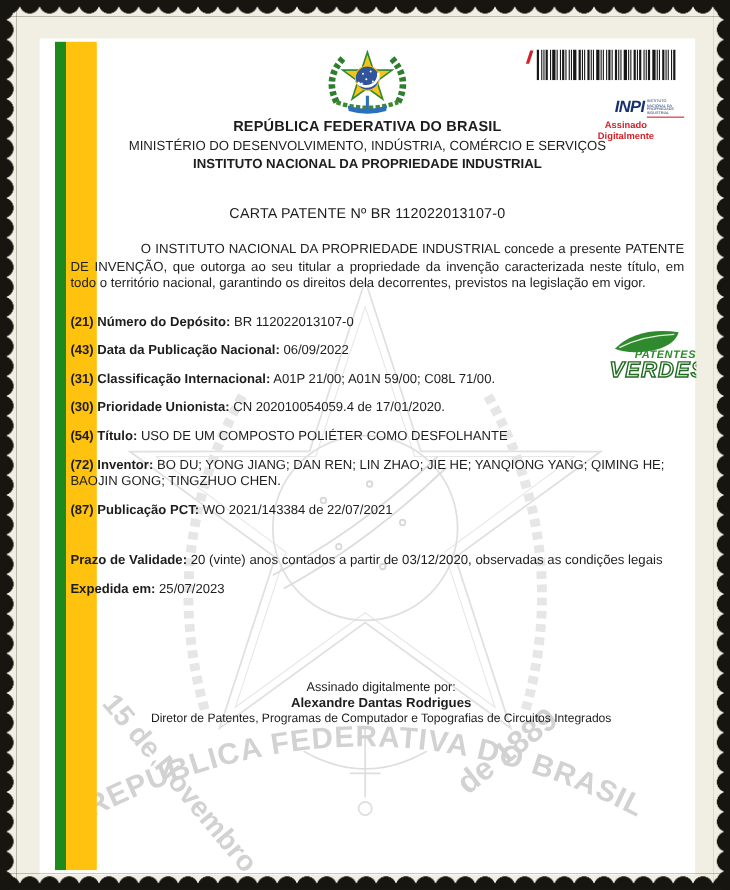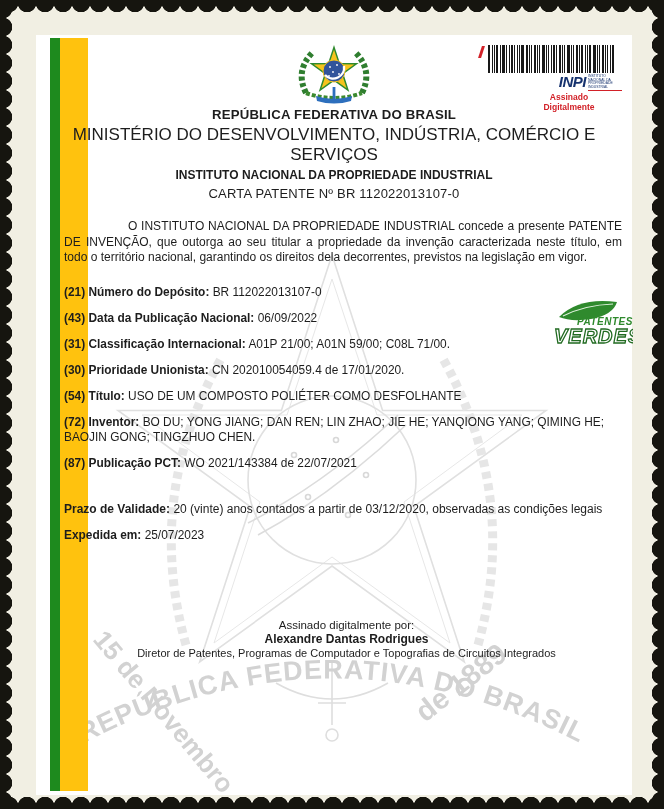--- a/index.html
+++ b/index.html
@@ -34,27 +34,27 @@
   .stripe-green{left:14px;width:10px;background:#1e8a1e;}
   .stripe-yellow{left:24px;width:28px;background:#ffc20e;}
 
   .wm{position:absolute;inset:0;z-index:1;pointer-events:none;}
   .content{position:absolute;inset:0;z-index:3;}
 
   
   .coat{position:absolute;left:0;right:0;top:6px;display:flex;justify-content:center;}
   .hdr{position:absolute;left:0;right:0;top:72px;text-align:center;}
   .hdr-l1{font-size:13.2px;font-weight:bold;letter-spacing:.2px;margin:0 0 3px;}
-  .hdr-l2{font-size:17px;margin:0 0 3px;}
+  .hdr-l2{font-size:12px;margin:0 0 3px;}
   .hdr-l3{font-size:12px;font-weight:bold;margin:0;}
 
   
   .stampbox{position:absolute;top:10px;right:8px;width:150px;text-align:right;}
   .stampbox svg.bc{display:block;margin-left:auto;}
-  .inpi-row{display:flex;justify-content:flex-end;align-items:flex-start;margin-top:2px;margin-right:2px;}
+  .inpi-row{display:flex;justify-content:flex-end;align-items:flex-start;margin-top:18px;margin-right:2px;}
   .inpi-mark{position:relative;font-weight:bold;font-style:italic;font-size:15px;color:#16326e;line-height:14px;letter-spacing:-.5px;}
   .inpi-slash{position:absolute;left:6px;top:1px;width:2.5px;height:12px;background:#d22128;transform:skewX(-18deg);}
   .inpi-caption{width:34px;margin-left:2px;font-size:3.4px;line-height:3.6px;color:#16326e;text-align:left;
     border-bottom:1.5px solid #d22128;padding-bottom:1px;text-transform:uppercase;}
   .assinado{margin-top:2px;margin-right:16px;color:#d22128;font-weight:bold;font-size:8.5px;line-height:9.5px;text-align:center;width:78px;margin-left:auto;}
 
   
   .doc-title{position:absolute;left:0;right:0;top:151px;text-align:center;font-size:13px;letter-spacing:.2px;}
   .grant{position:absolute;left:28px;top:184px;width:558px;font-size:12px;line-height:15.5px;
     text-align:justify;text-indent:64px;margin:0;}

